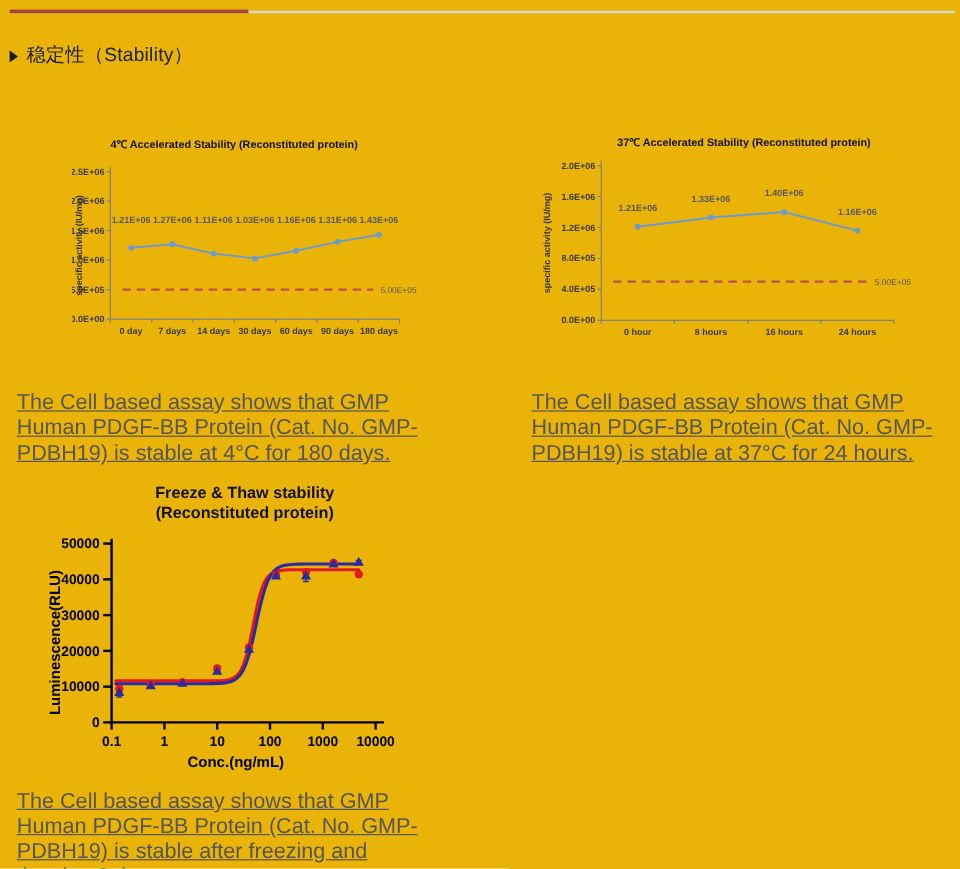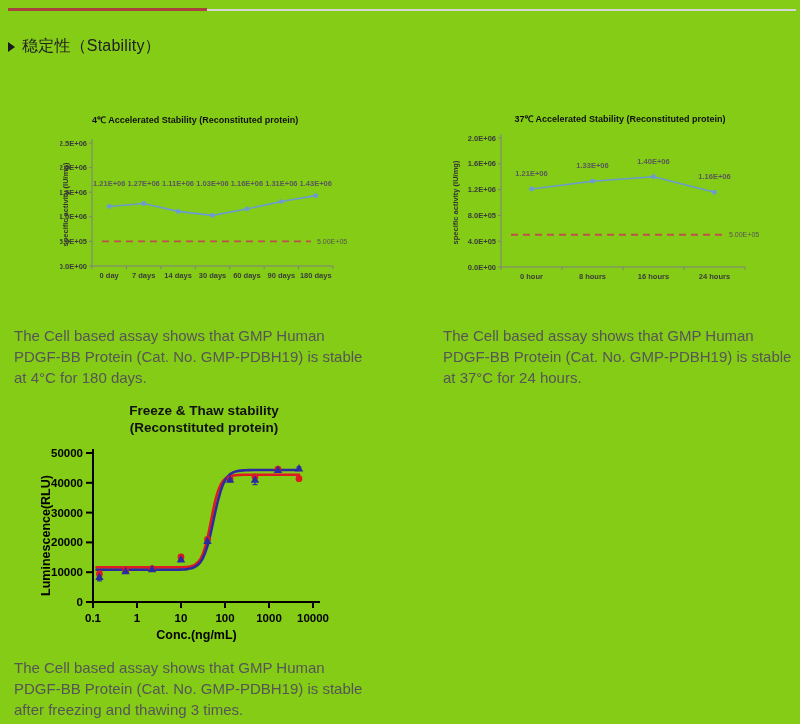--- a/index.html
+++ b/index.html
@@ -1,29 +1,29 @@
 <!DOCTYPE html>
 <html><head>
 <meta charset="utf-8">
 <style>
   html,body{margin:0;padding:0;background:#ffffff;}
   .page{
-    position:relative;width:800px;height:724px;background:#84cc16;overflow:hidden;
+    position:relative;width:800px;height:724px;background:#eab308;overflow:hidden;
     font-family:"Liberation Sans",sans-serif;
   }
   .divider-track{position:absolute;top:9px;left:8px;width:788px;height:2px;background:#d6d6d6;}
   .divider-accent{position:absolute;top:8px;left:8px;width:199px;height:3px;background:#a8433f;}
   .section-header{position:absolute;top:36px;left:8px;display:flex;align-items:center;gap:7px;cursor:pointer;}
   .tri{width:0;height:0;border-left:7px solid #1a1a1a;border-top:5px solid transparent;border-bottom:5px solid transparent;}
   .section-title{font-size:16px;font-weight:500;color:#212121;letter-spacing:.2px;}
   .chart{position:absolute;}
   .chart-4c{left:60px;top:106px;width:340px;height:200px;}
   .chart-37c{left:432px;top:106px;width:360px;height:200px;}
   .chart-freeze{left:20px;top:398px;width:340px;height:252px;}
-  .desc{position:absolute;width:356px;font-size:15px;line-height:21px;color:#565656;margin:0;}
+  .desc{position:absolute;width:356px;font-size:18px;line-height:21px;color:#565656;margin:0;text-decoration:underline;}
   .desc-4c{left:14px;top:325px;}
   .desc-37c{left:443px;top:325px;}
   .desc-freeze{left:14px;top:657px;}
   svg text{font-family:"Liberation Sans",sans-serif;}
 </style>
 </head>
 <body>
 
 <div class="page">
 

